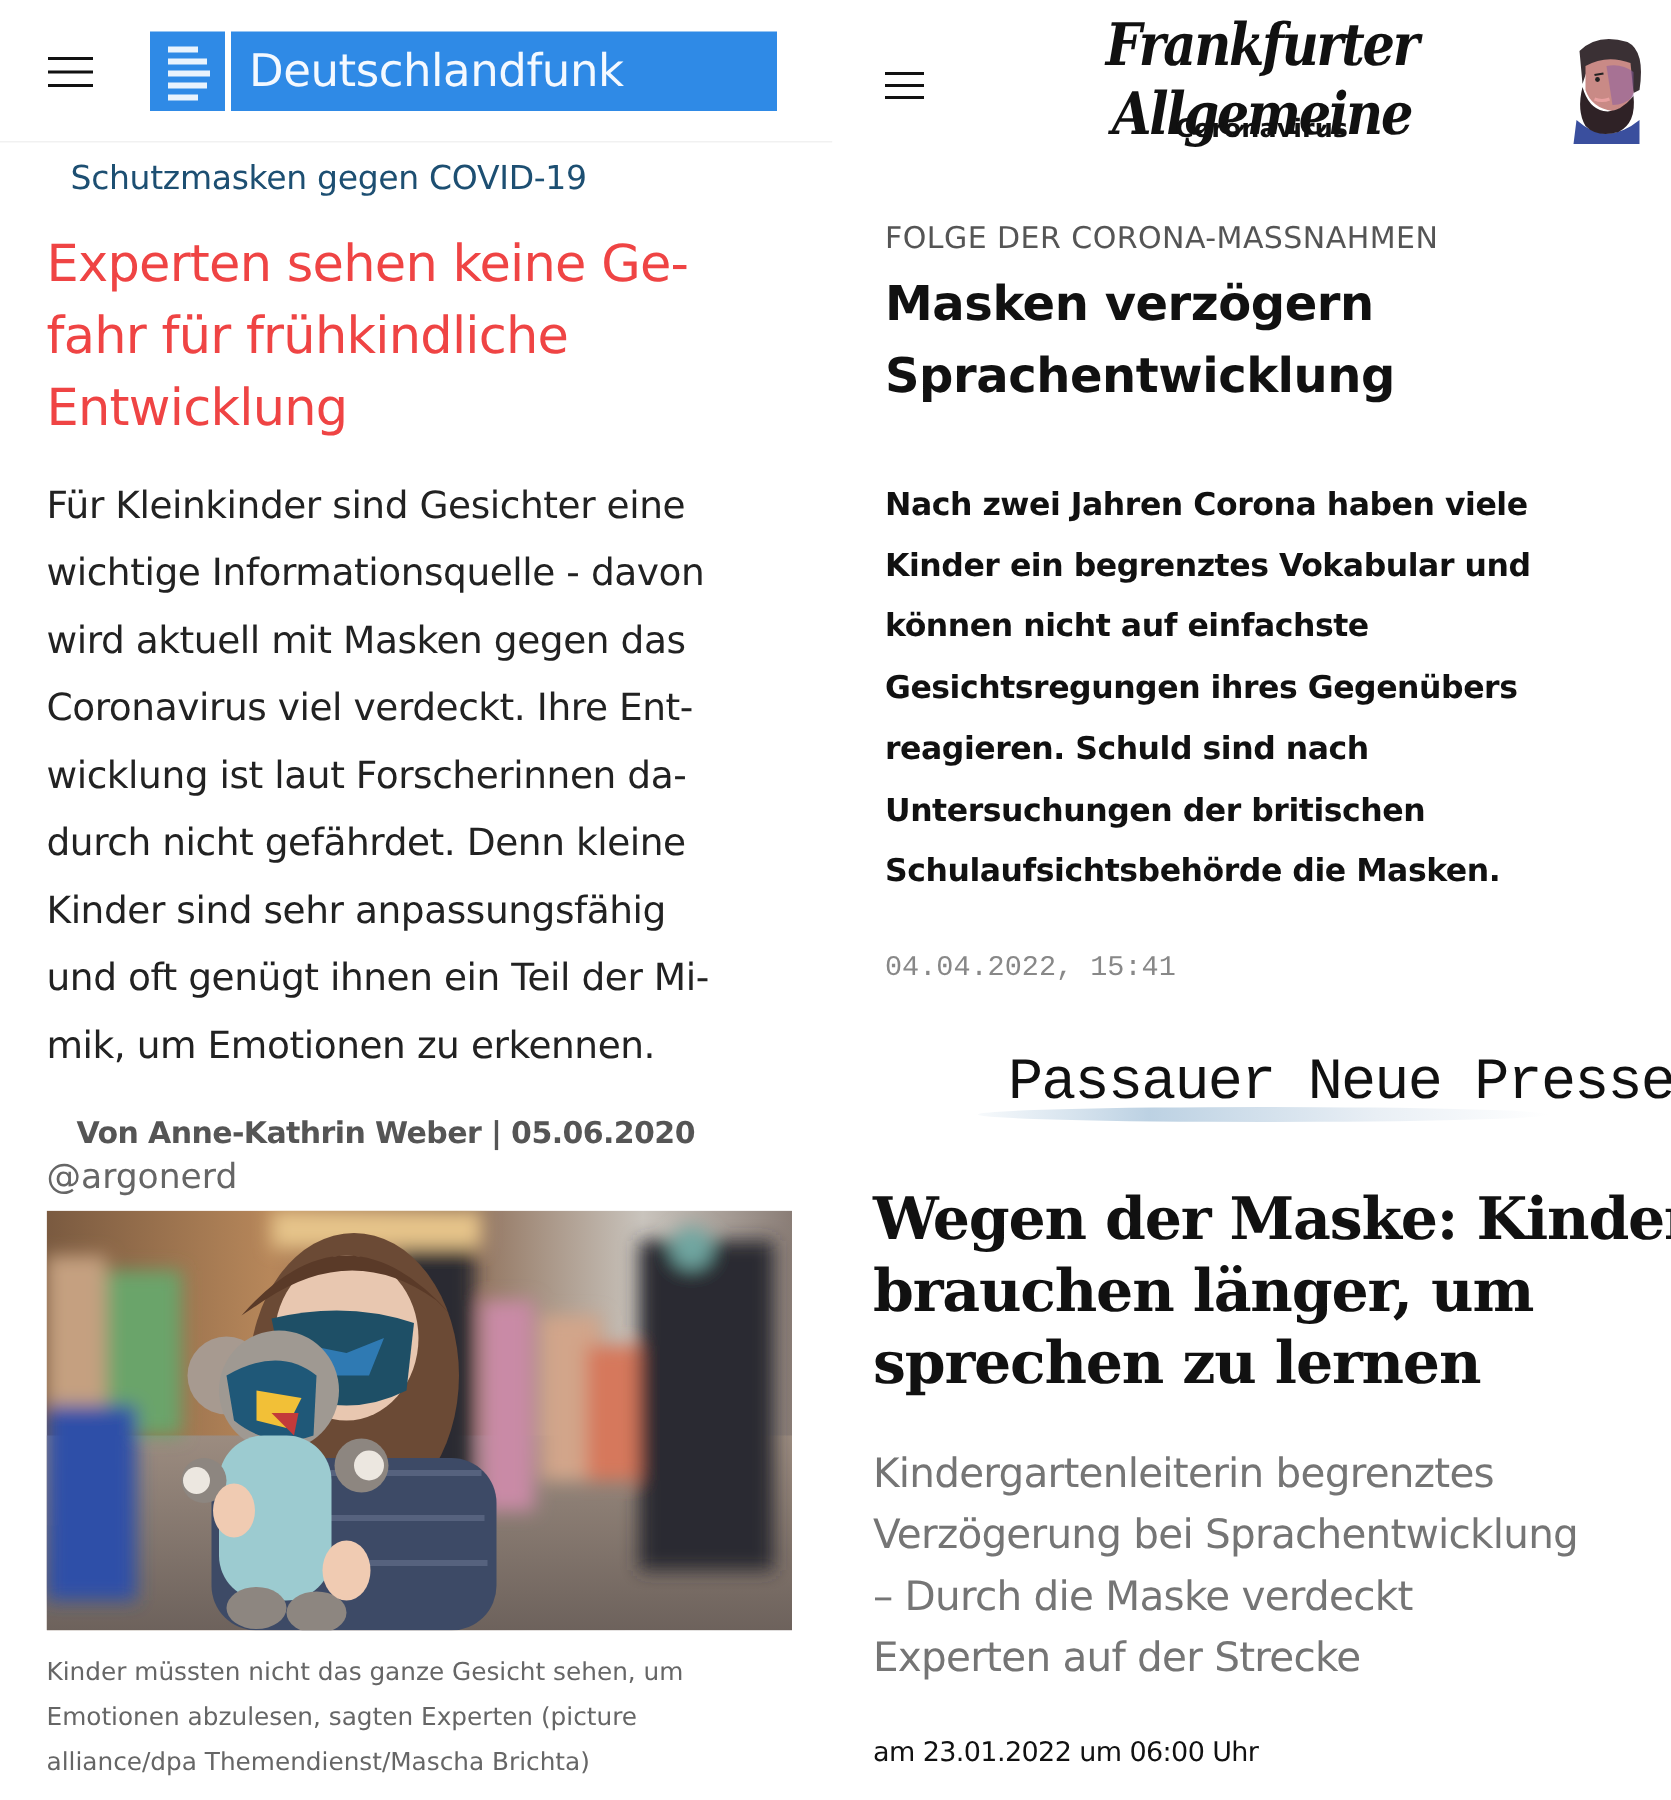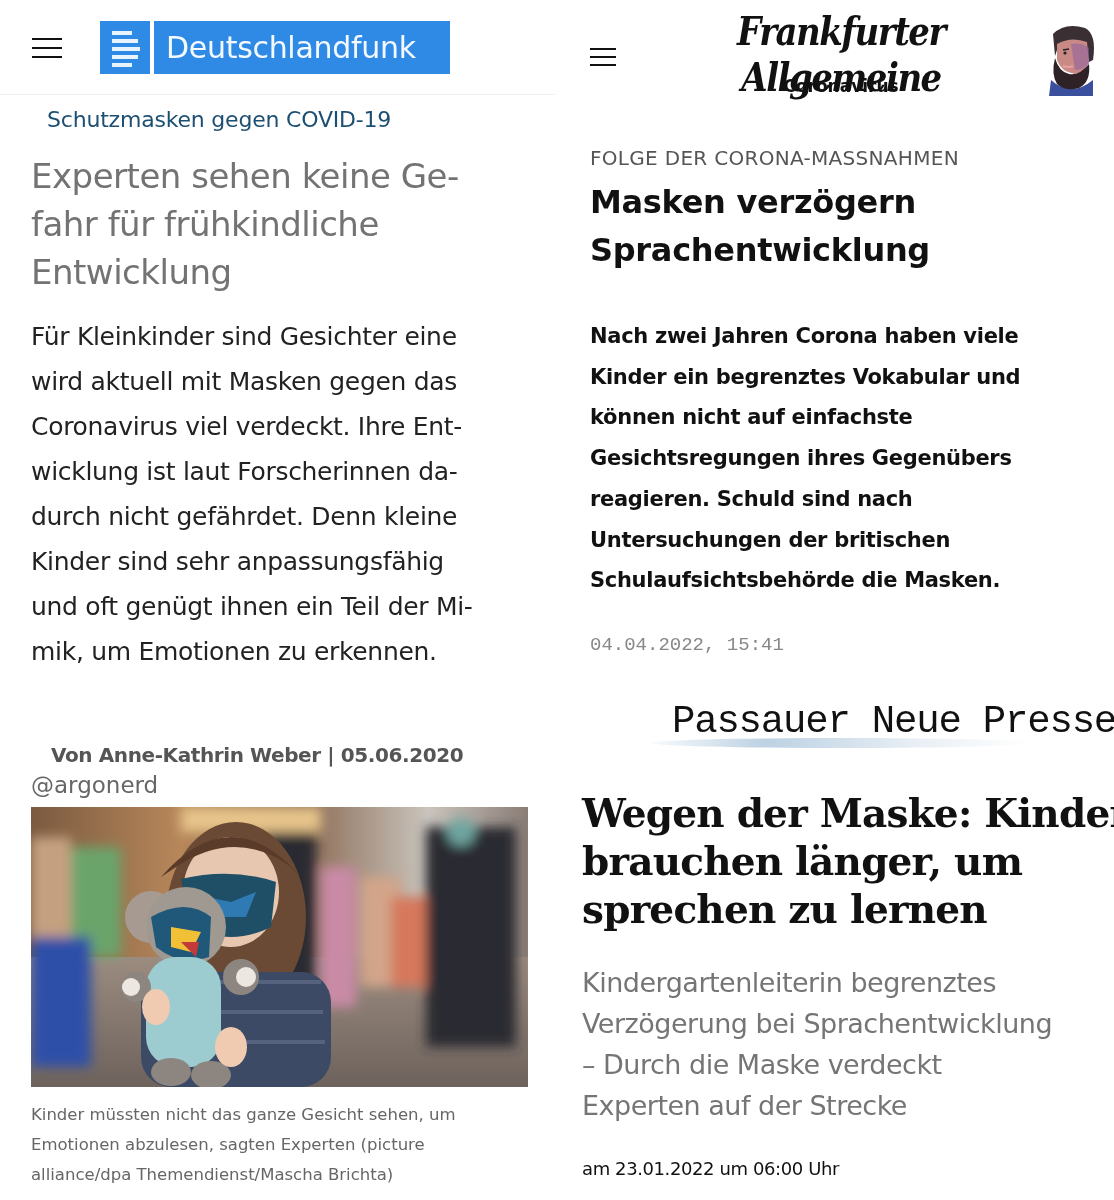--- a/index.html
+++ b/index.html
@@ -21,27 +21,27 @@
     .dlf-hamburger { left: 32px; top: 38px; }
     .dlf-logo { position: absolute; left: 100px; top: 21px; height: 53px; display: flex; gap: 4px; }
     .dlf-mark { width: 50px; height: 53px; background: #2f8ae6; position: relative; }
     .dlf-mark i { position: absolute; height: 4px; background: #e9f3fd; left: 12px; }
     .dlf-mark i:nth-child(1) { top: 10px; width: 20px; }
     .dlf-mark i:nth-child(2) { top: 18px; width: 26px; }
     .dlf-mark i:nth-child(3) { top: 26px; width: 28px; }
     .dlf-mark i:nth-child(4) { top: 34px; width: 26px; }
     .dlf-mark i:nth-child(5) { top: 42px; width: 20px; }
     .dlf-word { height: 53px; background: #2f8ae6; color: #f4f9ff; font-family: "DejaVu Sans", sans-serif;
-      font-size: 30px; line-height: 53px; padding: 0 10px 0 12px; letter-spacing: -0.3px; width: 296px; }
+      font-size: 30px; line-height: 53px; padding: 0 10px 0 12px; letter-spacing: -0.3px; width: 364px; }
     .dlf-divider { position: absolute; left: 0; top: 94px; width: 555px; height: 1px; background: #f1f1f1; }
 
     .dlf-kicker { position: absolute; left: 31px; top: 107px; font-family: "DejaVu Sans", sans-serif; font-size: 22px;
       color: #1d4f72; font-weight: 500; letter-spacing: -0.2px; margin-left: 16px; }
     .dlf-title { position: absolute; left: 31px; top: 152px; width: 500px; font-family: "DejaVu Sans", sans-serif;
-      font-size: 34px; line-height: 48px; font-weight: 500; color: #737373; letter-spacing: -0.5px; }
+      font-size: 34px; line-height: 48px; font-weight: 500; color: #ef4444; letter-spacing: -0.5px; }
     .dlf-teaser { position: absolute; left: 31px; top: 314px; width: 510px; font-family: "DejaVu Sans", sans-serif;
       font-size: 25px; line-height: 45px; color: #222; letter-spacing: -0.3px; }
     .dlf-teaser span { display: block; white-space: nowrap; }
     .dlf-byline { position: absolute; left: 31px; top: 743px; font-family: "DejaVu Sans", sans-serif; font-size: 20px;
       color: #555; font-weight: bold; letter-spacing: -0.4px; margin-left: 20px; }
     .dlf-handle { position: absolute; left: 31px; top: 772px; font-family: "DejaVu Sans", sans-serif; font-size: 23px; color: #666; }
     .dlf-image { position: absolute; left: 31px; top: 807px; width: 497px; height: 280px; overflow: hidden; }
     .dlf-caption { position: absolute; left: 31px; top: 1100px; width: 500px; font-family: "DejaVu Sans", sans-serif;
       font-size: 16.5px; line-height: 30px; color: #666; }
     .dlf-caption span { display: block; white-space: nowrap; }
@@ -108,20 +108,21 @@
   <div class="dlf-divider"></div>
 
   <div class="dlf-kicker clickable">Schutzmasken gegen COVID-19</div>
   <h1 class="dlf-title">
     <span style="display:block">Experten sehen keine Ge-</span>
     <span style="display:block">fahr für frühkindliche</span>
     <span style="display:block">Entwicklung</span>
   </h1>
   <div class="dlf-teaser">
     <span>Für Kleinkinder sind Gesichter eine</span>
+    <span>wichtige Informationsquelle - davon</span>
     <span>wird aktuell mit Masken gegen das</span>
     <span>Coronavirus viel verdeckt. Ihre Ent-</span>
     <span>wicklung ist laut Forscherinnen da-</span>
     <span>durch nicht gefährdet. Denn kleine</span>
     <span>Kinder sind sehr anpassungsfähig</span>
     <span>und oft genügt ihnen ein Teil der Mi-</span>
     <span>mik, um Emotionen zu erkennen.</span>
   </div>
   <div class="dlf-byline">Von Anne-Kathrin Weber | 05.06.2020</div>
   <div class="dlf-handle">@argonerd</div>

